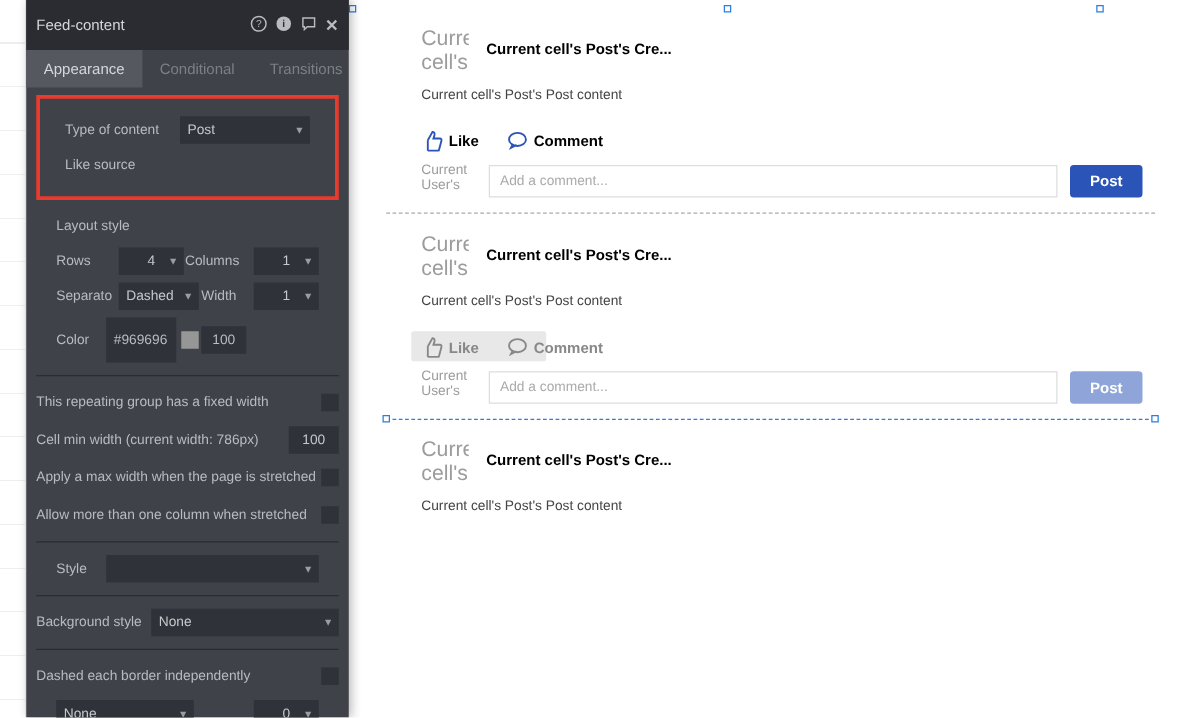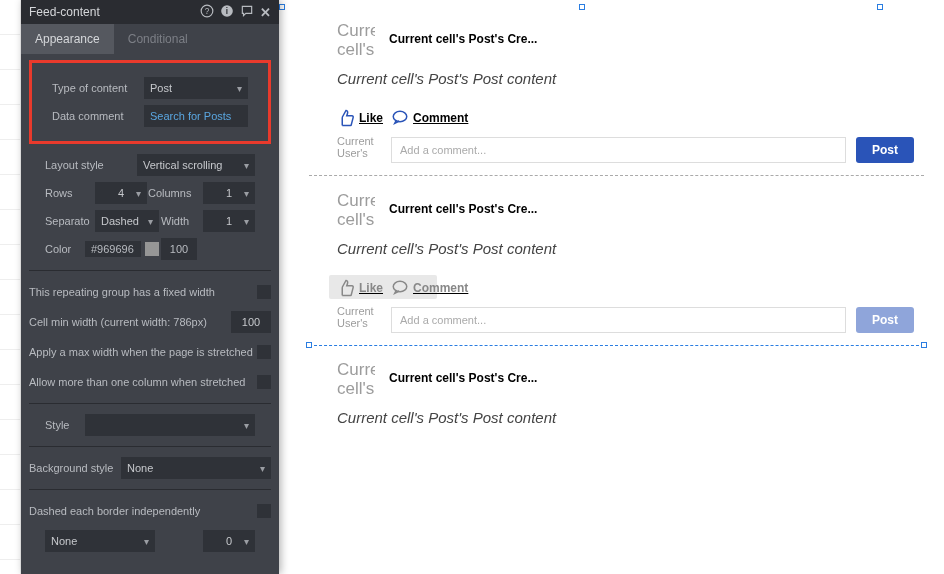--- a/index.html
+++ b/index.html
@@ -1,19 +1,19 @@
 <!DOCTYPE html>
 <html><head>
 <meta charset="utf-8">
 <style>
 * { box-sizing: border-box; margin: 0; padding: 0; }
 body { font-family: Arial, Helvetica, sans-serif; font-size: 12px; background: #fff; width: 944px; height: 574px; overflow: hidden; position: relative; }
 
 .panel { position: absolute; left: 21px; top: 0; width: 258px; height: 574px; background: #3f4249; color: #b8bbc0; z-index: 10; box-shadow: 2px 0 8px rgba(0,0,0,0.3); }
-.panel-header { background: #2a2c31; height: 24px; display: flex; align-items: center; justify-content: space-between; padding: 0 8px; }
+.panel-header { background: #2a2c31; height: 40px; display: flex; align-items: center; justify-content: space-between; padding: 0 8px; }
 .panel-title { color: #d5d7da; font-size: 12px; }
 .panel-icons { display: flex; gap: 6px; align-items: center; }
 .panel-icons svg { fill: #b8bbc0; cursor: pointer; }
 .panel-icons .icon { color: #b8bbc0; font-size: 13px; cursor: pointer; }
 
 .tabs { display: flex; height: 30px; }
 .tab { flex: 0 0 auto; padding: 0 14px; display: flex; align-items: center; color: #7c7f86; font-size: 12px; cursor: pointer; }
 .tab.active { background: #55585f; color: #d5d7da; }
 
 .panel-body { padding: 0 8px 8px; }
@@ -25,38 +25,38 @@
 .ctrl { flex: 1; background: #2f3238; height: 22px; display: flex; align-items: center; padding: 0 6px; font-size: 11px; color: #c6c8cc; position: relative; cursor: pointer; }
 .ctrl.select::after { content: '▾'; position: absolute; right: 6px; color: #9a9da3; font-size: 10px; }
 .ctrl.link { color: #5aa6e0; }
 .ctrl.small { flex: 0 0 52px; justify-content: center; }
 .gap { width: 12px; }
 .checkbox { width: 14px; height: 14px; background: #2f3238; display: inline-block; }
 
 .hr { height: 1px; background: #2a2c31; margin: 10px 0; }
 
 .color-swatch { width: 14px; height: 14px; background: #969696; margin-left: 4px; }
-.color-input { background: #2f3238; width: 56px; height: 16px; display: flex; align-items: center; padding: 0 6px; font-size: 11px; }
+.color-input { background: #2f3238; width: 56px; height: 36px; display: flex; align-items: center; padding: 0 6px; font-size: 11px; }
 .alpha-input { background: #2f3238; width: 36px; height: 22px; display: flex; align-items: center; justify-content: center; font-size: 11px; margin-left: 2px; }
 
 .full-line { display: flex; align-items: center; justify-content: space-between; margin: 8px 0; min-height: 22px; text-align: right; }
 .full-line .ftext { font-size: 11px; }
 
 .canvas { position: absolute; left: 279px; top: 0; right: 0; bottom: 0; background: #fff; padding: 6px 20px 0 30px; }
 .sel-handle { width: 6px; height: 6px; background: #fff; border: 1px solid #2a7de1; position: absolute; }
 
 .cell { position: relative; padding: 16px 10px 10px 10px; }
 .sep-dashed { border-top: 1px dashed #aaa; height: 0; margin: 0 0 0 0; }
 
 .post-head { display: flex; gap: 14px; align-items: center; margin-left: 18px; }
 .avatar-ph { width: 38px; font-size: 17px; color: #9c9c9c; line-height: 1.1; overflow: hidden; height: 34px; }
 .post-title { font-weight: bold; font-size: 12px; color: #000; }
-.post-content { margin: 14px 0 0 18px; font-size: 15px; color: #444; font-style: italic; }
-
-.actions { display: flex; gap: 8px; align-items: center; margin: 22px 0 8px 18px; text-decoration: underline; }
+.post-content { margin: 14px 0 0 18px; font-size: 11px; color: #444; }
+
+.actions { display: flex; gap: 22px; align-items: center; margin: 22px 0 8px 18px; }
 .act { display: flex; align-items: center; gap: 4px; font-size: 12px; font-weight: bold; color: #000; }
 .act svg { width: 18px; height: 18px; stroke: #2a54b8; fill: none; stroke-width: 2; }
 .act.muted { color: #888; position: relative; }
 .act.muted svg { stroke: #888; }
 .act-bg { position: absolute; background: #e8e8e8; border-radius: 2px; }
 
 .comment-row { display: flex; gap: 10px; align-items: center; margin-left: 18px; }
 .user-ph { width: 44px; font-size: 11px; color: #9c9c9c; line-height: 1.1; overflow: hidden; height: 30px; }
 .cinput { flex: 1; border: 1px solid #ddd; height: 26px; padding: 0 8px; font-size: 11px; color: #aaa; display: flex; align-items: center; }
 .post-btn { background: #2a54b8; color: #fff; padding: 0 16px; height: 26px; font-size: 12px; border-radius: 3px; display: flex; align-items: center; font-weight: bold; cursor: pointer; }
@@ -90,38 +90,37 @@
             <path d="M4 4h16v12H10l-4 4v-4H4z" fill="none" stroke="#b8bbc0" stroke-width="2"></path>
           </svg>
       </span>
       <span class="icon" style="font-weight:bold">✕</span>
     </div>
   </div>
 
   <div class="tabs">
     <div class="tab active">Appearance</div>
     <div class="tab">Conditional</div>
+    <div class="tab">Transitions</div>
   </div>
 
   <div class="panel-body">
 
     <div class="highlight-box">
       <div class="row">
         <div class="label">Type of content</div>
         <div class="ctrl select">Post</div>
       </div>
       <div class="row">
-        <div class="label">Data comment</div>
-        <div class="ctrl link">Search for Posts</div>
+        <div class="label">Like source</div>
       </div>
     </div>
 
     <div class="row">
       <div class="label">Layout style</div>
-      <div class="ctrl select">Vertical scrolling</div>
     </div>
 
     <div class="row">
       <div class="label" style="flex:0 0 50px">Rows</div>
       <div class="ctrl select small">4</div>
       <div class="gap"></div>
       <div class="label" style="flex:0 0 55px">Columns</div>
       <div class="ctrl select small">1</div>
     </div>
 

